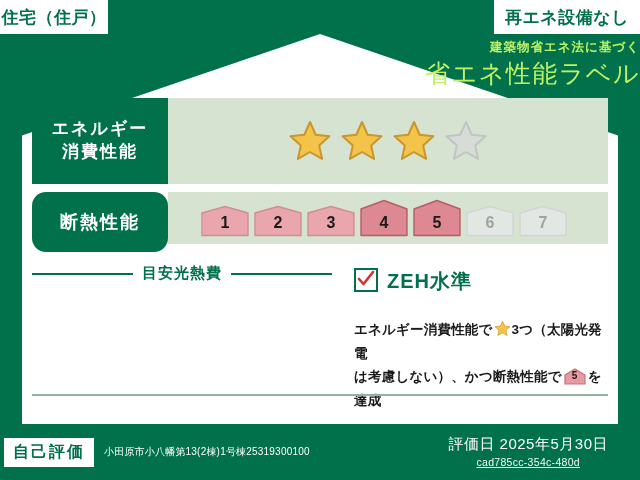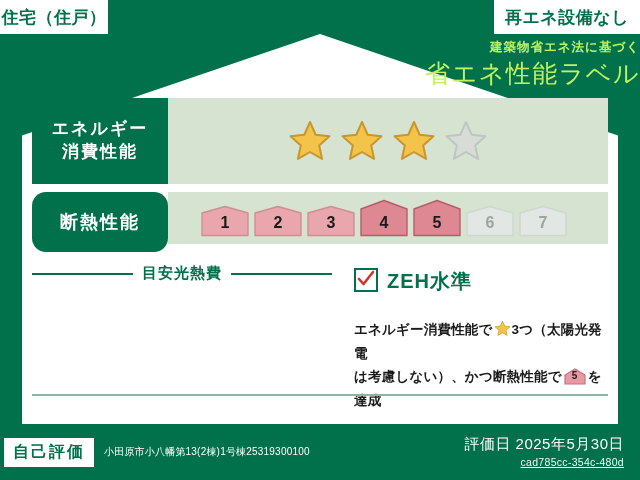--- a/index.html
+++ b/index.html
@@ -136,21 +136,21 @@
     position:absolute;left:0;right:0;bottom:0;height:56px;
     z-index:9;display:flex;align-items:center;
     color:#ffffff;
   }
   #footer-left{display:flex;align-items:center;padding-left:4px;flex:1;}
   #self-eval{
     background:#ffffff;color:#00714a;font-weight:bold;font-size:16px;
     padding:4px 9px;letter-spacing:2px;white-space:nowrap;
   }
   #addr{font-size:10px;margin-left:10px;letter-spacing:.2px;}
-  #footer-right{text-align:right;padding-right:16px;line-height:1.3;}
+  #footer-right{text-align:center;padding-right:32px;line-height:1.3;}
   #eval-date{font-size:15px;letter-spacing:.5px;}
   #doc-id{font-size:10.5px;letter-spacing:.3px;margin-top:2px;opacity:.95;text-decoration:underline;}
 </style>
 </head>
 <body>
 
 <div id="label-root">
 
   <div class="corner-tag" id="tag-left">住宅（住戸）</div>
   <div class="corner-tag" id="tag-right">再エネ設備なし</div>

